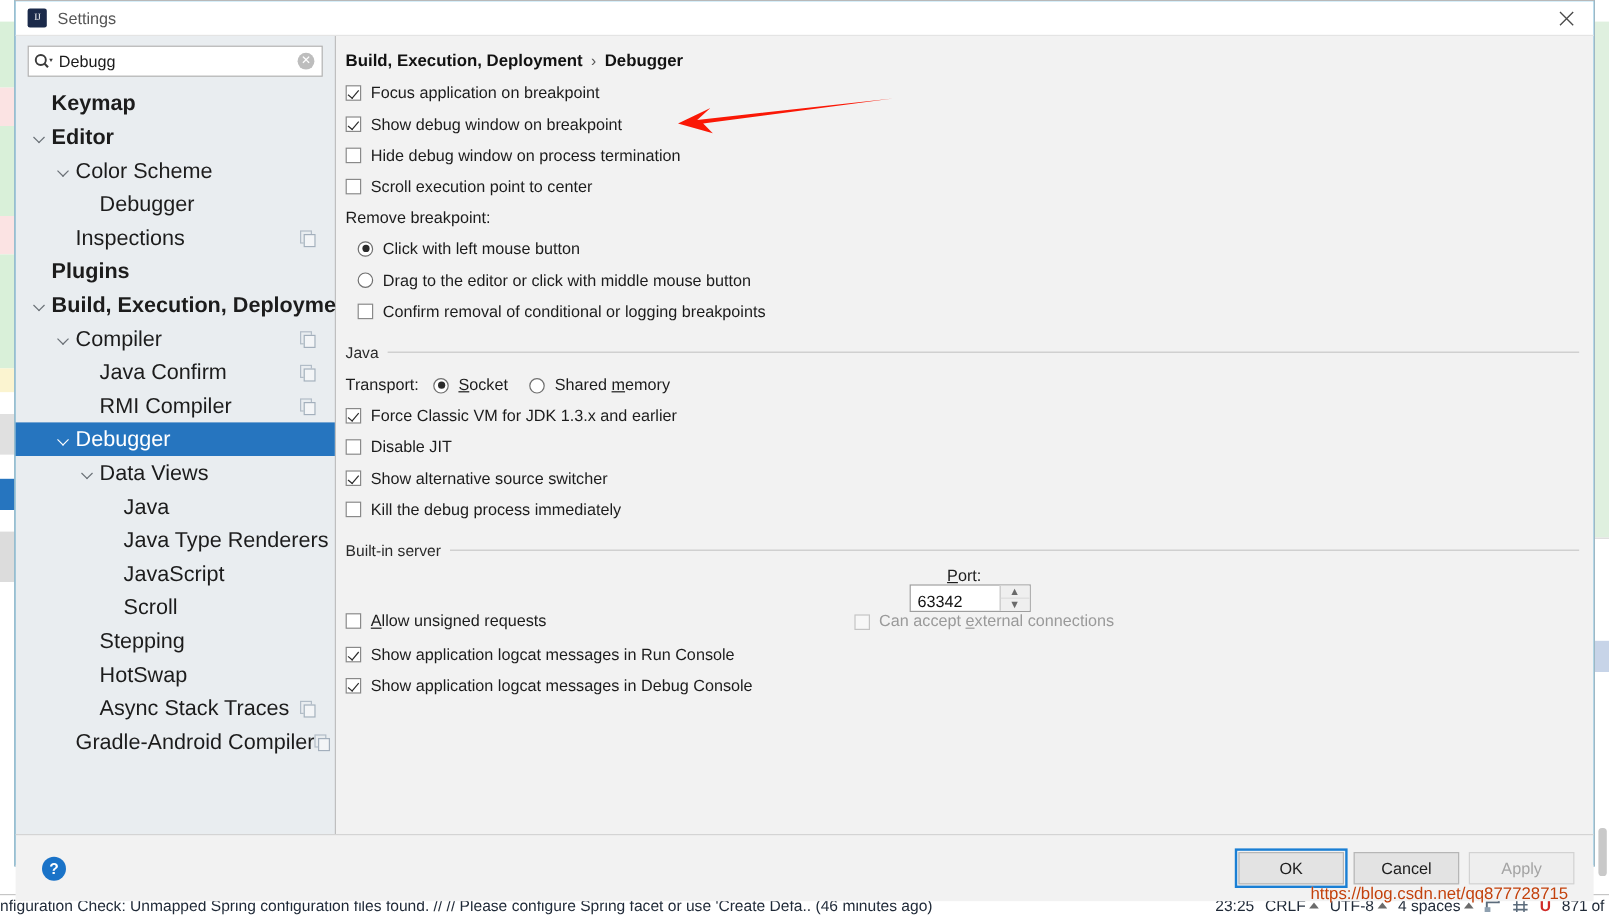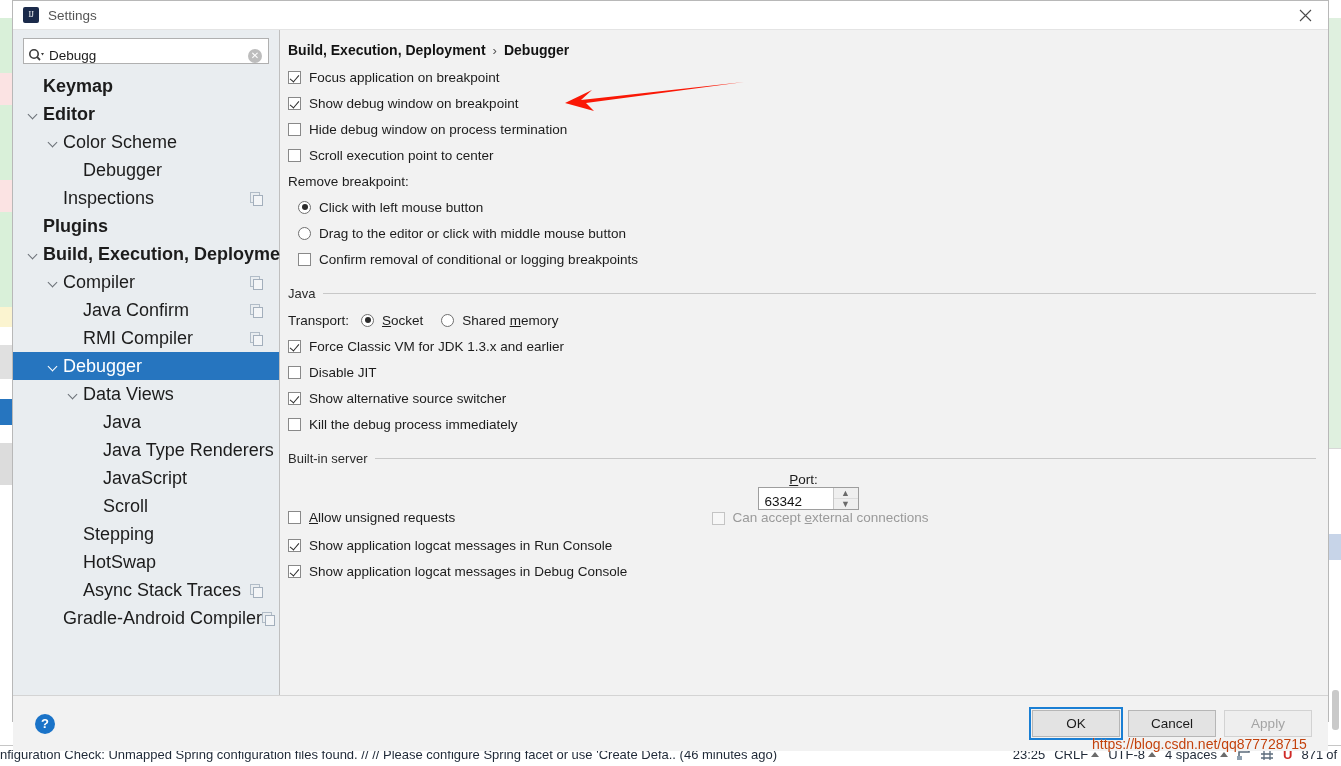--- a/index.html
+++ b/index.html
@@ -58,21 +58,21 @@
 
   
   .dlg-body{display:flex;height:665px;}
   .sidebar{
     width:267px;background:#e9edf0;border-right:1px solid #bfbfbf;
     box-sizing:border-box;position:relative;
   }
   .search-wrap{padding:8px 10px 6px 10px;}
   .search-box{
     height:24px;background:#ffffff;border:1px solid #b0b0b0;
-    display:flex;align-items:flex-end;position:relative;padding:0 4px;
+    display:flex;align-items:center;position:relative;padding:0 4px;
   }
   .search-icon{width:17px;height:16px;display:flex;align-items:center;margin-right:4px;color:#3b3b3b;}
   .search-val{flex:1;font-size:13.5px;color:#1b1b1b;}
   .search-clear{
     width:14px;height:14px;border-radius:50%;background:#bdbdbd;color:#ffffff;
     font-size:10px;line-height:14px;text-align:center;margin-right:2px;font-family:"DejaVu Sans",sans-serif;
   }
 
   .tree{margin-top:2px;}
   .tree-item{
@@ -138,21 +138,21 @@
   u.mn{text-decoration:underline;}
 
   .group{
     display:flex;align-items:center;gap:8px;margin:14px 0 6px 8px;
     font-size:13px;color:#2b2b2b;
   }
   .group .line{flex:1;height:1px;background:#c8c8c8;margin-right:12px;}
 
   .transport-row{display:flex;align-items:center;height:26px;font-size:13.5px;padding-left:8px;gap:0;}
   .transport-row .tlabel{margin-right:12px;}
-  .transport-row .opt{display:flex;align-items:center;margin-right:18px;}
+  .transport-row .opt{display:flex;align-items:flex-end;margin-right:18px;}
 
   .port-row{display:flex;align-items:center;height:30px;padding-left:8px;font-size:13.5px;flex-direction:column;}
   .port-label{margin-right:9px;}
   .spinner{
     width:101px;height:36px;border:1px solid #9e9e9e;background:#ffffff;
     display:flex;align-items:flex-end;box-sizing:border-box;position:relative;
   }
   .spinner .val{flex:1;padding-left:6px;font-size:13.5px;color:#111;}
   .spinner .arrows{
     width:24px;height:100%;border-left:1px solid #c8c8c8;background:#efefef;

